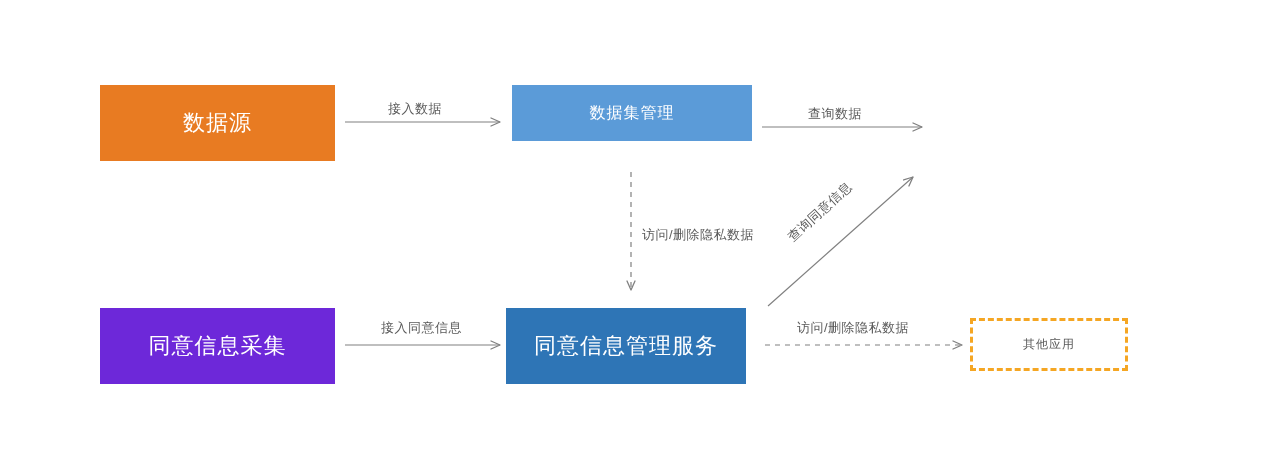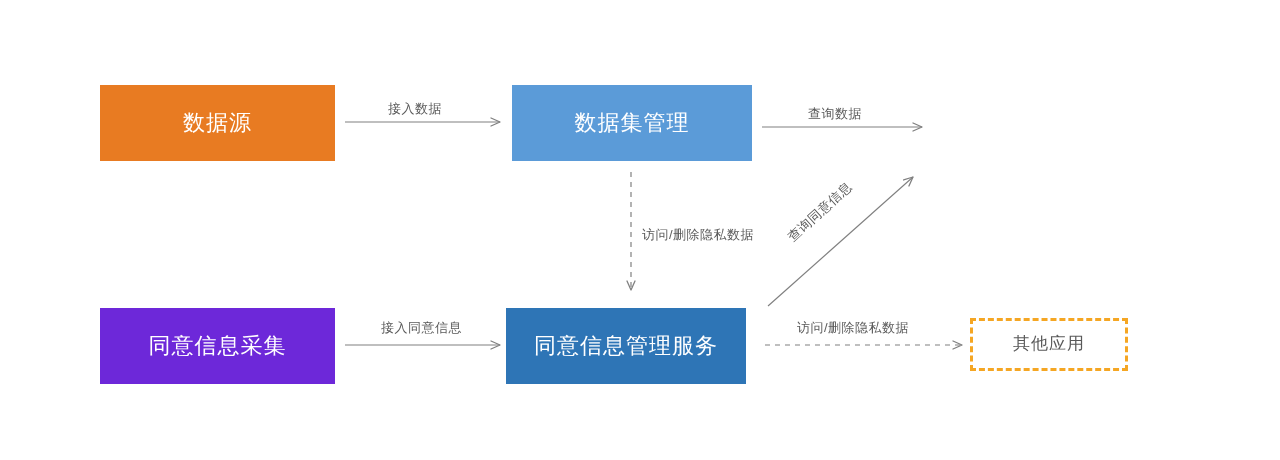--- a/index.html
+++ b/index.html
@@ -35,24 +35,24 @@
   }
 
   
   #node-data-source {
     left: 100px; top: 85px; width: 235px; height: 76px;
     background: #E87B22;
     color: #ffffff;
     font-size: 22px;
   }
   #node-dataset-management {
-    left: 512px; top: 85px; width: 240px; height: 76px;
+    left: 512px; top: 85px; width: 240px; height: 56px;
     background: #5B9BD8;
     color: #ffffff;
-    font-size: 22px;
+    font-size: 16px;
   }
   #node-data-application-system {
     left: 930px; top: 83px; width: 240px; height: 155px;
     background: #4573C4;
     color: #ffffff;
     font-size: 22px;
   }
   #node-consent-collection {
     left: 100px; top: 308px; width: 235px; height: 76px;
     background: #6d28d9;
@@ -63,21 +63,21 @@
     left: 506px; top: 308px; width: 240px; height: 76px;
     background: #2E75B6;
     color: #ffffff;
     font-size: 22px;
   }
   #node-other-application {
     left: 970px; top: 318px; width: 158px; height: 53px;
     background: #ffffff;
     border: 3px dashed #F5A623;
     color: #595959;
-    font-size: 17px;
+    font-size: 12px;
   }
 
   
   .edge-label {
     position: absolute;
     color: #5a5a5a;
     font-size: 13px;
     white-space: nowrap;
     letter-spacing: 0.5px;
   }

